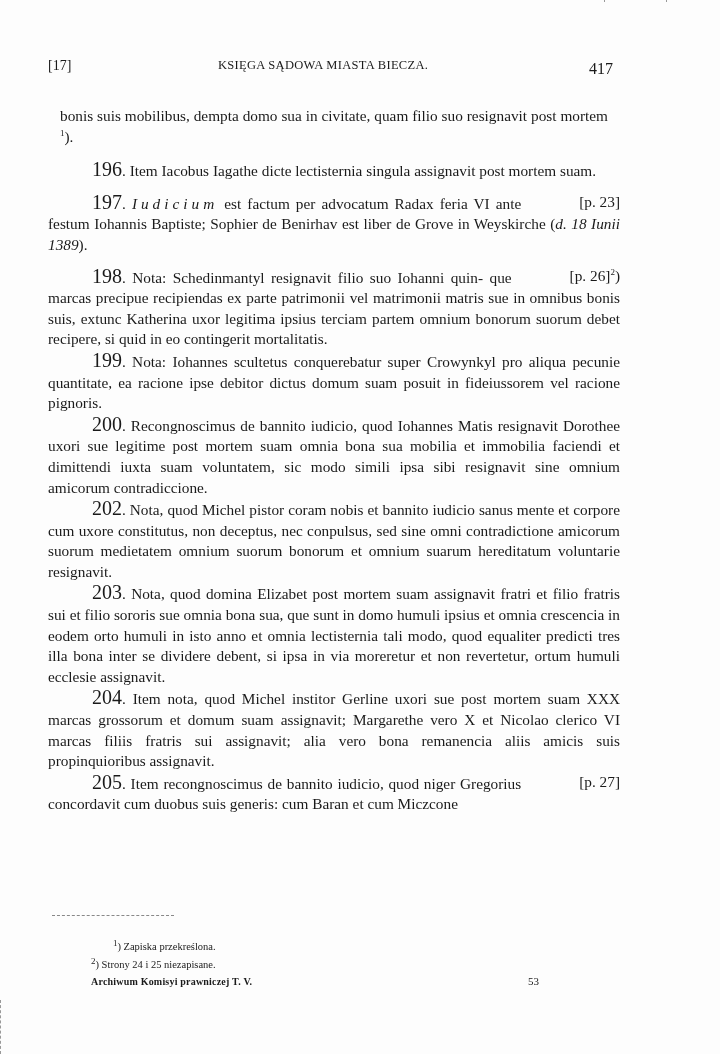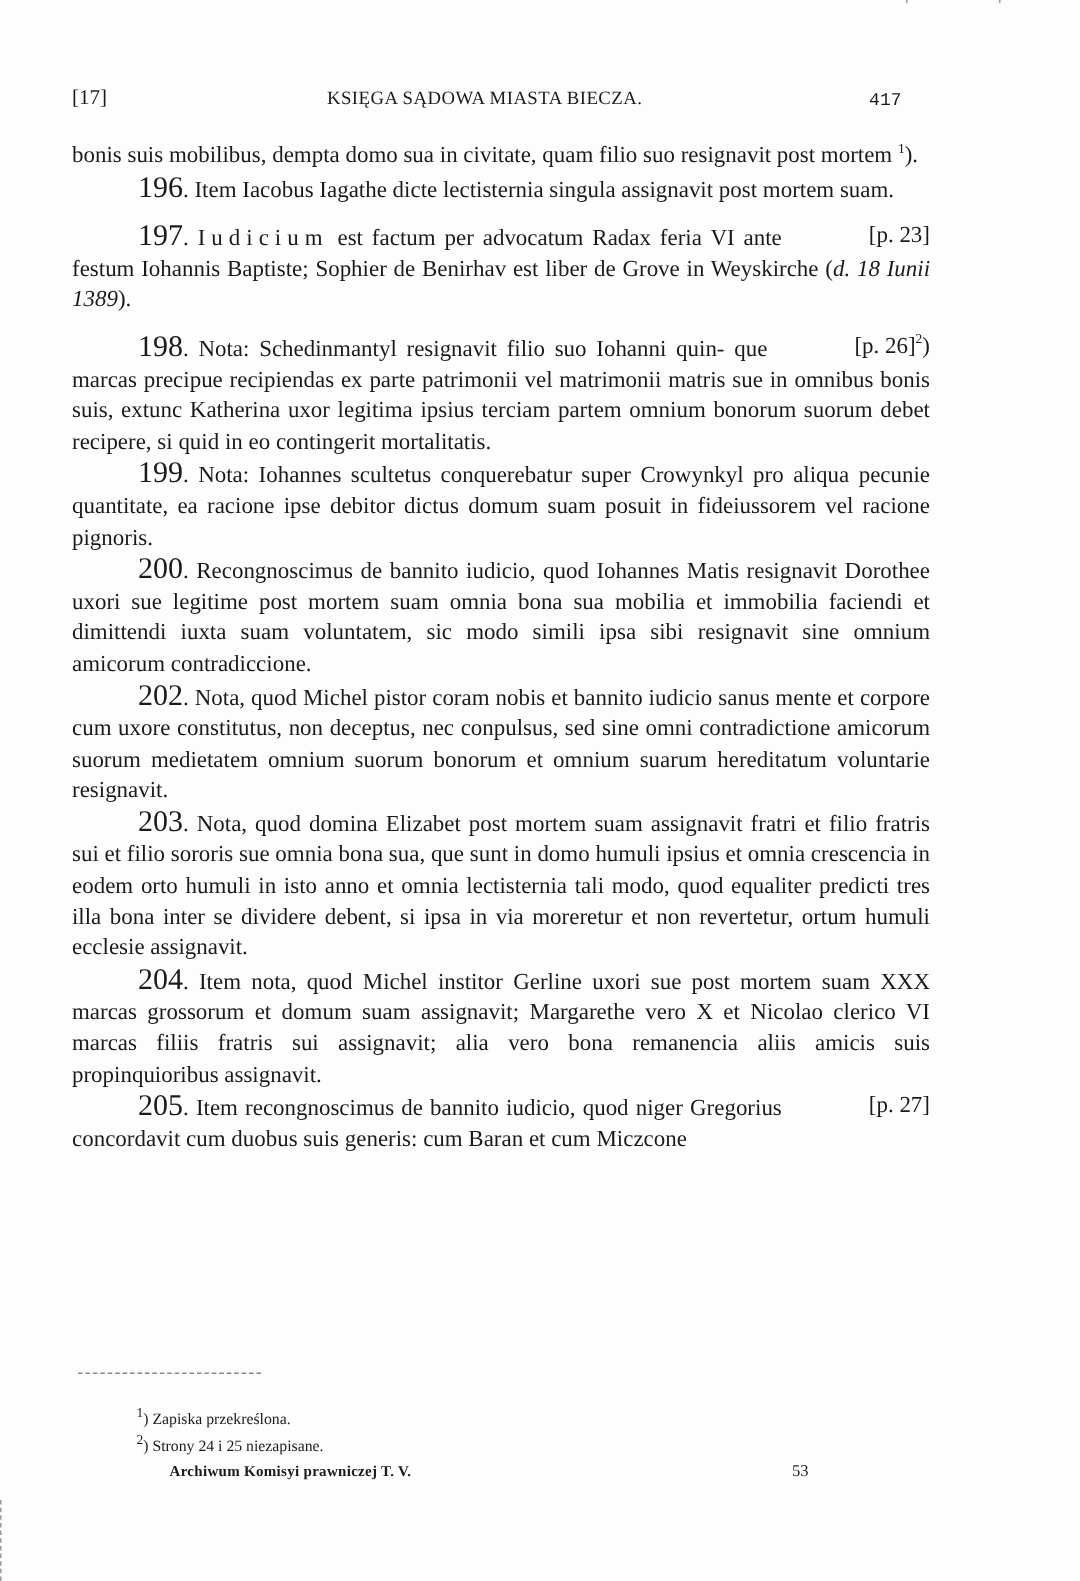--- a/index.html
+++ b/index.html
@@ -38,51 +38,51 @@
     }
     .rh-center {
       position: absolute;
       left: 170px;
       top: 2px;
       font-size: 12.5px;
       letter-spacing: 0.3px;
     }
     .rh-right {
       position: absolute;
-      right: 19px;
+      right: 7px;
       top: 4px;
-      font-size: 12px;
-      font-family: Liberation Mono, monospace;
+      font-size: 16px;
     }
     .body-text {
       position: absolute;
       top: 94px;
       left: 0;
       width: 572px;
       font-size: 15.3px;
       line-height: 20.6px;
       text-align: justify;
     }
     .para {
-      margin: 0;
+      margin: 12px;
       text-indent: 0;
     }
     .entry {
       margin: 0;
       text-indent: 44px;
     }
     .entry.gap {
       margin-top: 10px;
     }
     .num {
       font-weight: normal;
       font-size: 20px;
     }
     .spaced {
       letter-spacing: 4px;
+      font-style: italic;
     }
     .pref {
       float: right;
       margin-left: 14px;
     }
     .sup {
       font-size: 9px;
       vertical-align: super;
       line-height: 0;
     }
@@ -96,30 +96,30 @@
       width: 122px;
       height: 0;
       border-top: 1px dashed #888;
     }
     .footnotes {
       position: absolute;
       top: 938px;
       left: 43px;
       font-size: 10.5px;
       line-height: 18px;
+      text-align: right;
     }
     .fn { margin: 0; }
     .archive {
       position: absolute;
       top: 976px;
       left: 43px;
       font-size: 10px;
       font-weight: bold;
       letter-spacing: 0.2px;
-      margin-left: 22px;
     }
     .sheet {
       position: absolute;
       top: 975px;
       left: 480px;
       font-size: 11px;
     }
     .edge {
       position: absolute;
       left: 0;

